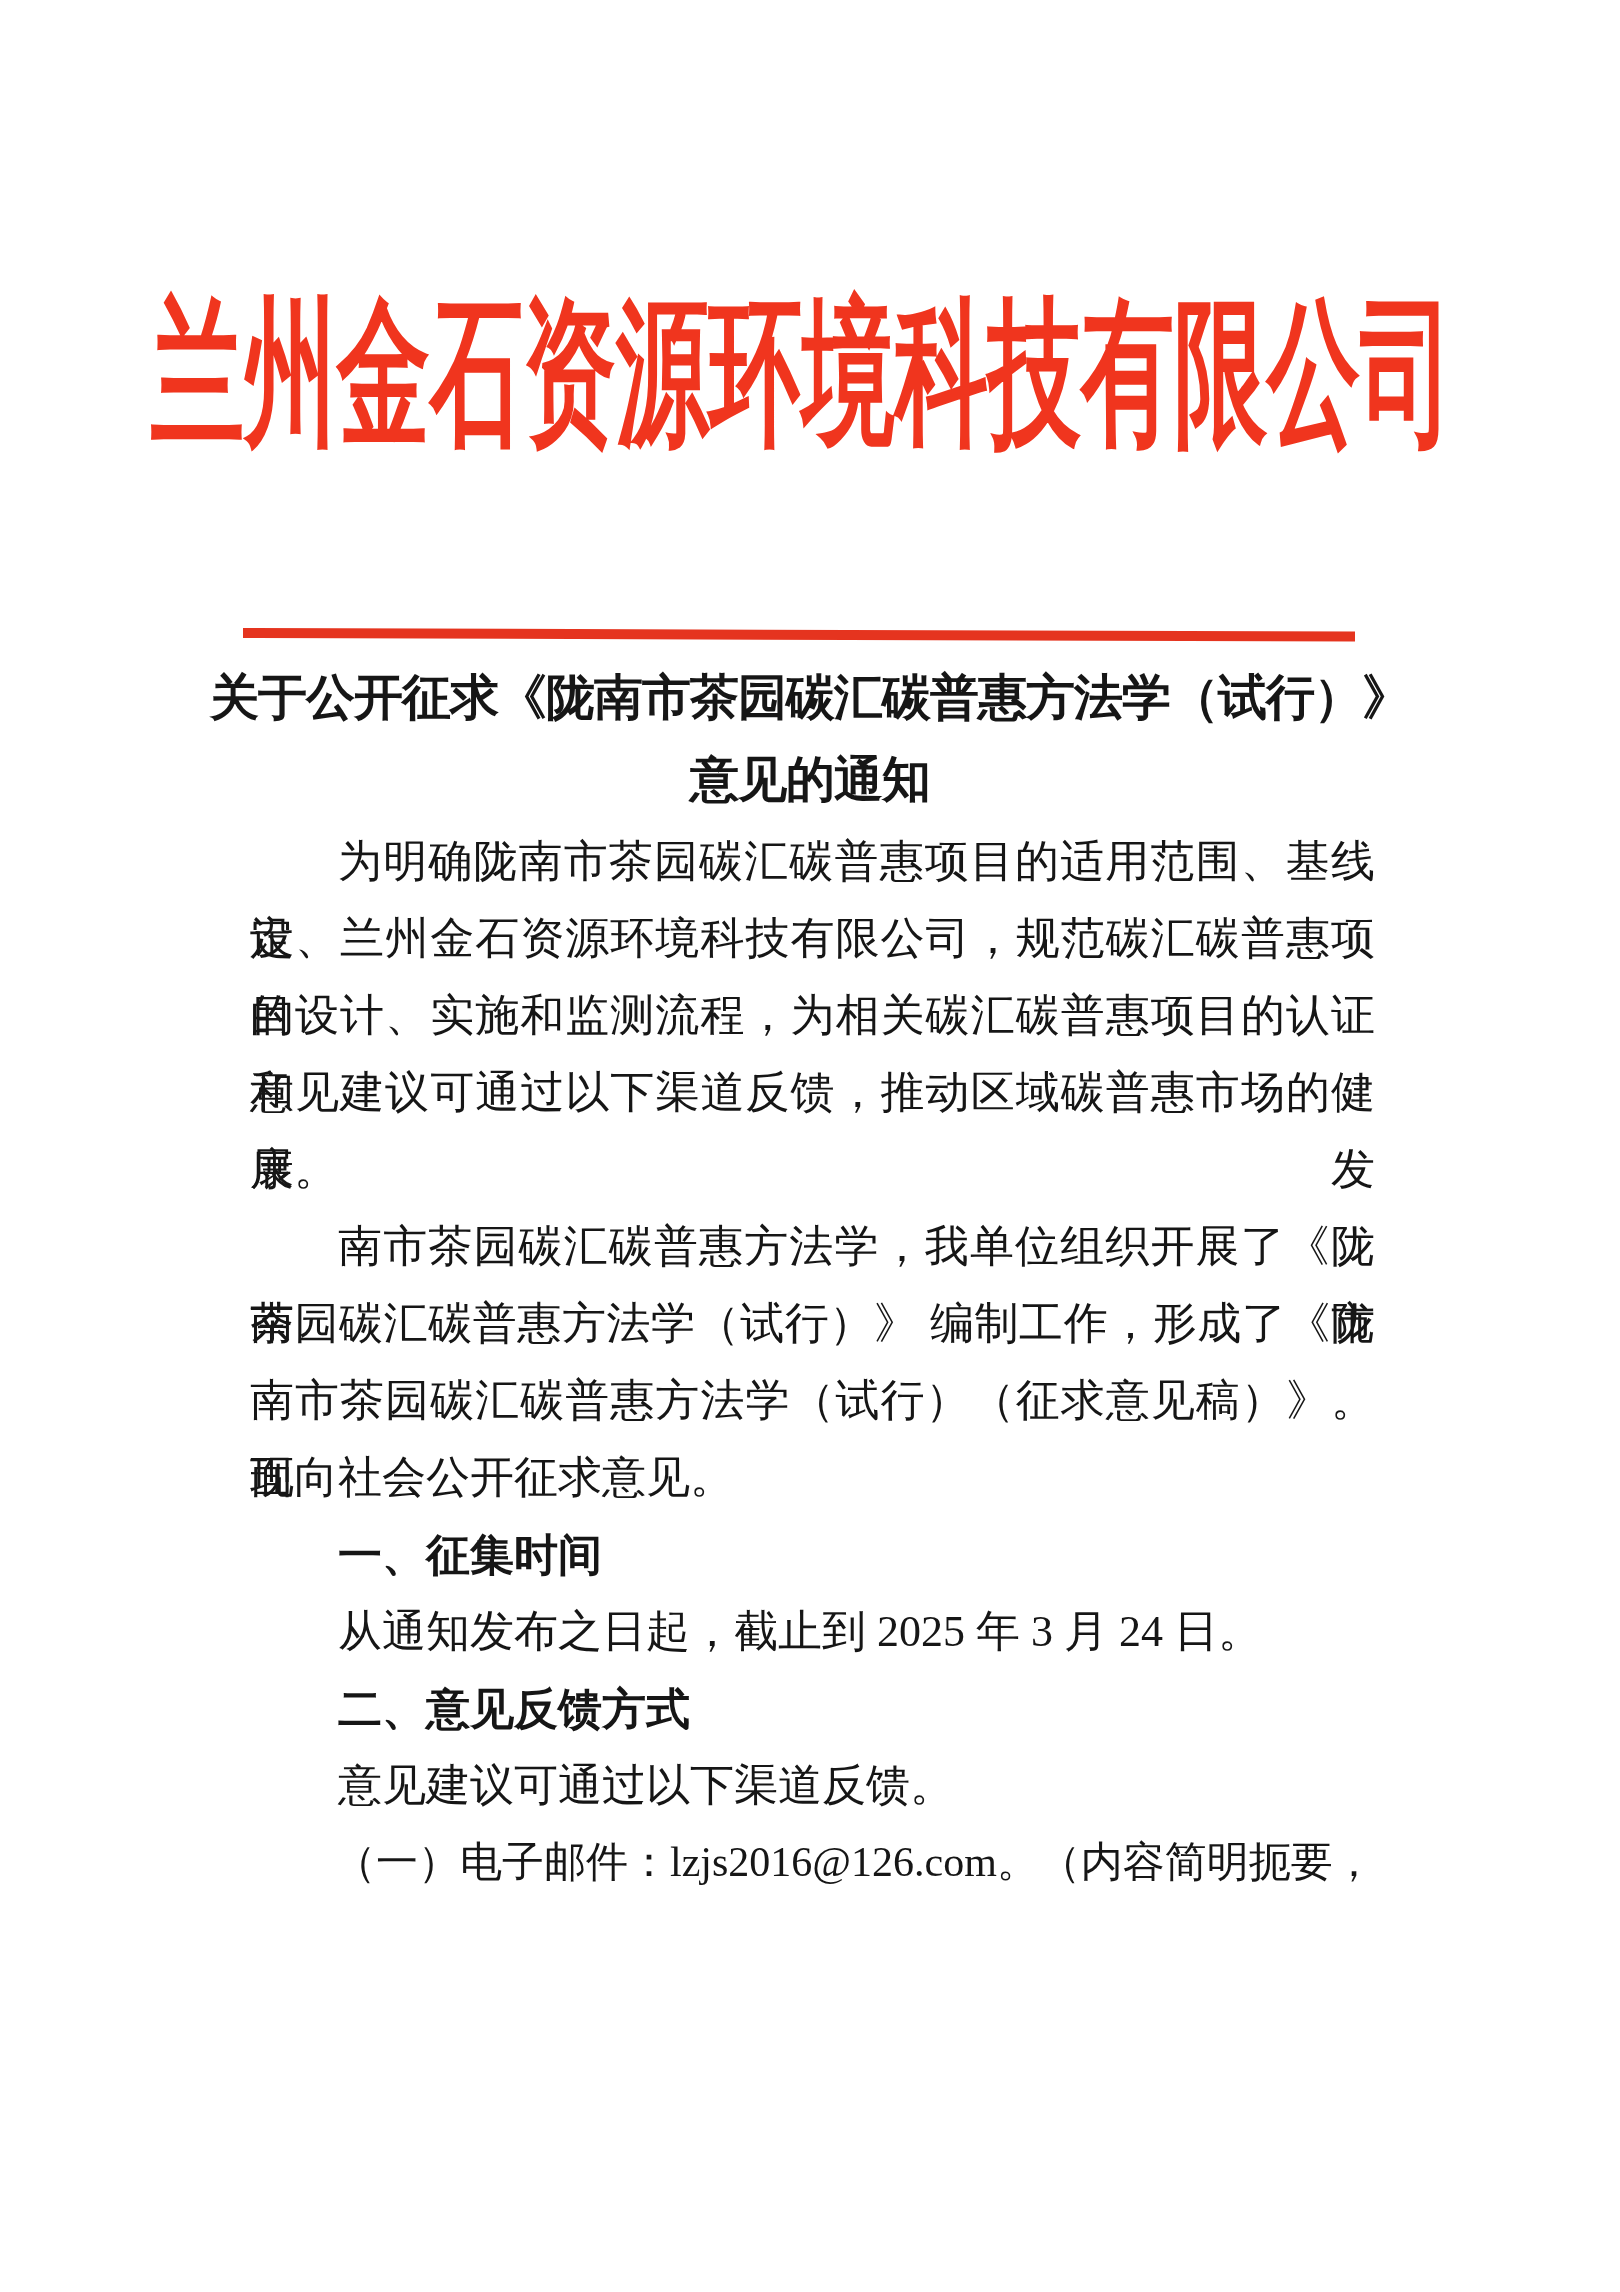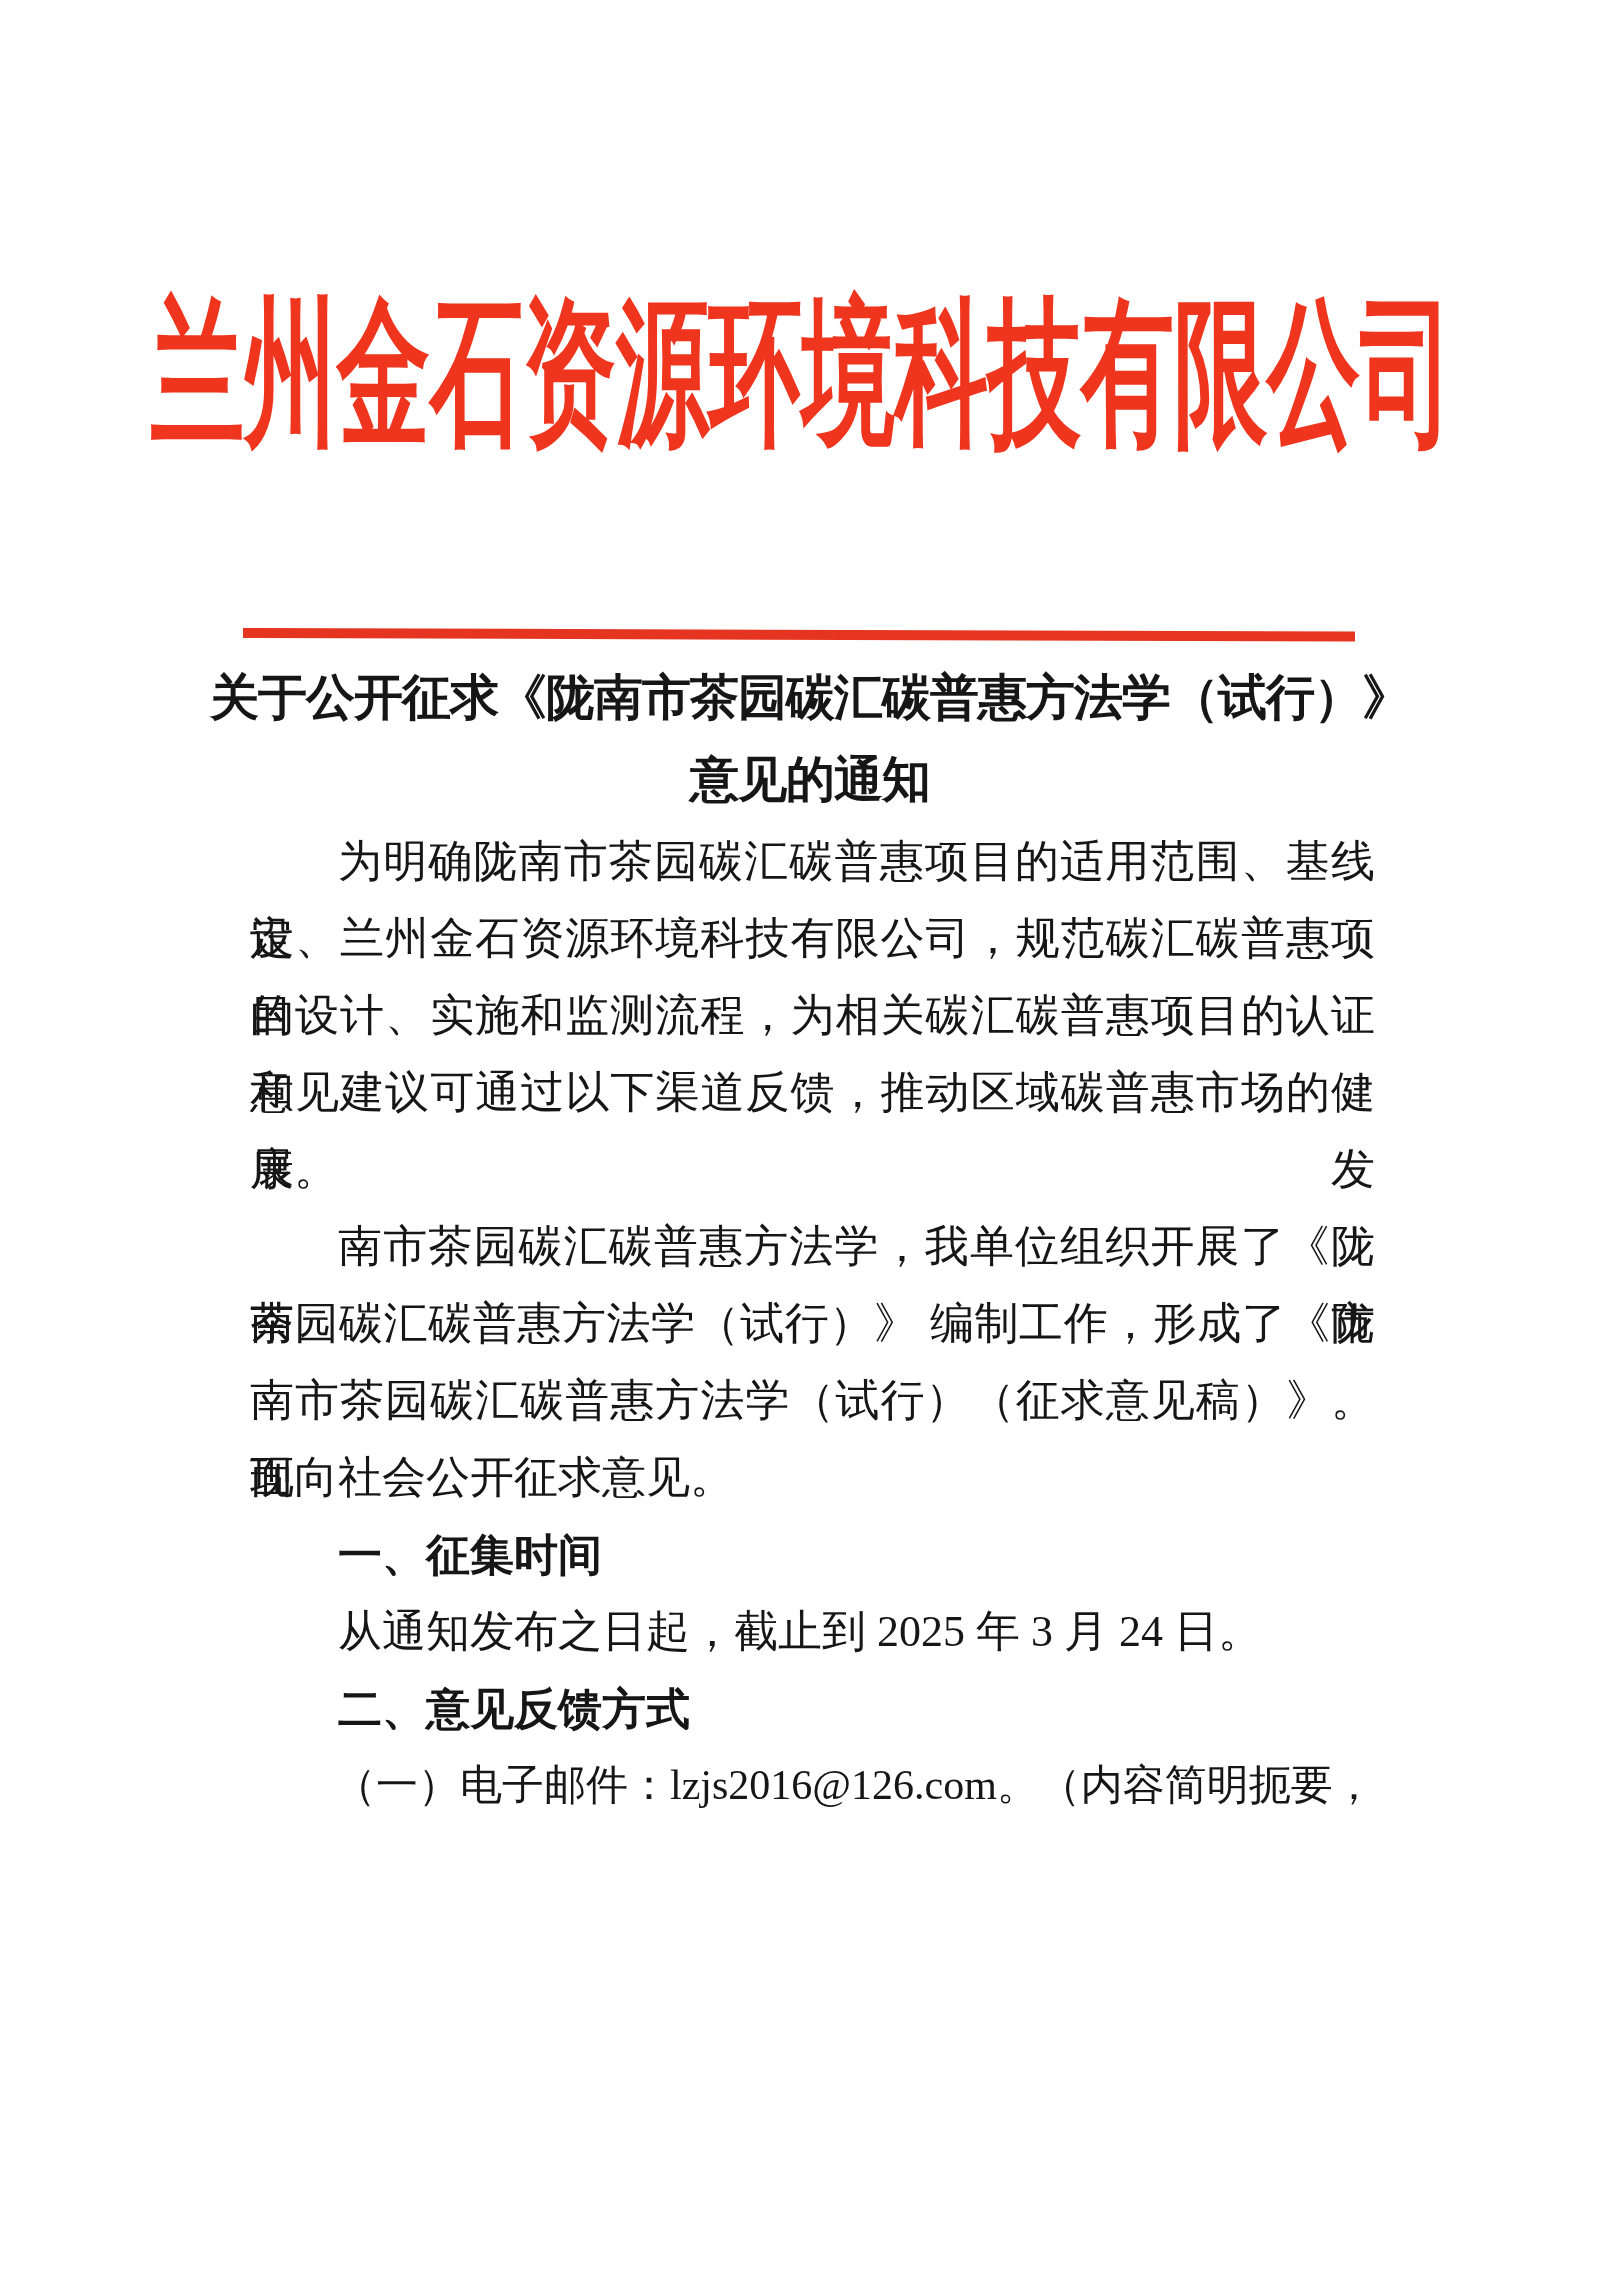--- a/index.html
+++ b/index.html
@@ -78,17 +78,18 @@
       <div class="line justify">的设计、实施和监测流程，为相关碳汇碳普惠项目的认证和</div>
       <div class="line justify">意见建议可通过以下渠道反馈，推动区域碳普惠市场的健康发</div>
       <div class="line ">展。</div>
       <div class="line indent justify">南市茶园碳汇碳普惠方法学，我单位组织开展了《陇南市</div>
       <div class="line justify">茶园碳汇碳普惠方法学（试行）》 编制工作，形成了《陇</div>
       <div class="line justify">南市茶园碳汇碳普惠方法学（试行）（征求意见稿）》。现</div>
       <div class="line ">面向社会公开征求意见。</div>
       <div class="line heading indent">一、征集时间</div>
       <div class="line indent">从通知发布之日起，截止到 2025 年 3 月 24 日。</div>
       <div class="line heading indent">二、意见反馈方式</div>
+      <div class="line indent">意见建议可通过以下渠道反馈。</div>
       <div class="line indent email">（一）电子邮件：lzjs2016@126.com。（内容简明扼要，</div>
     </div>
 
 </div>
 
 
 </body></html>

